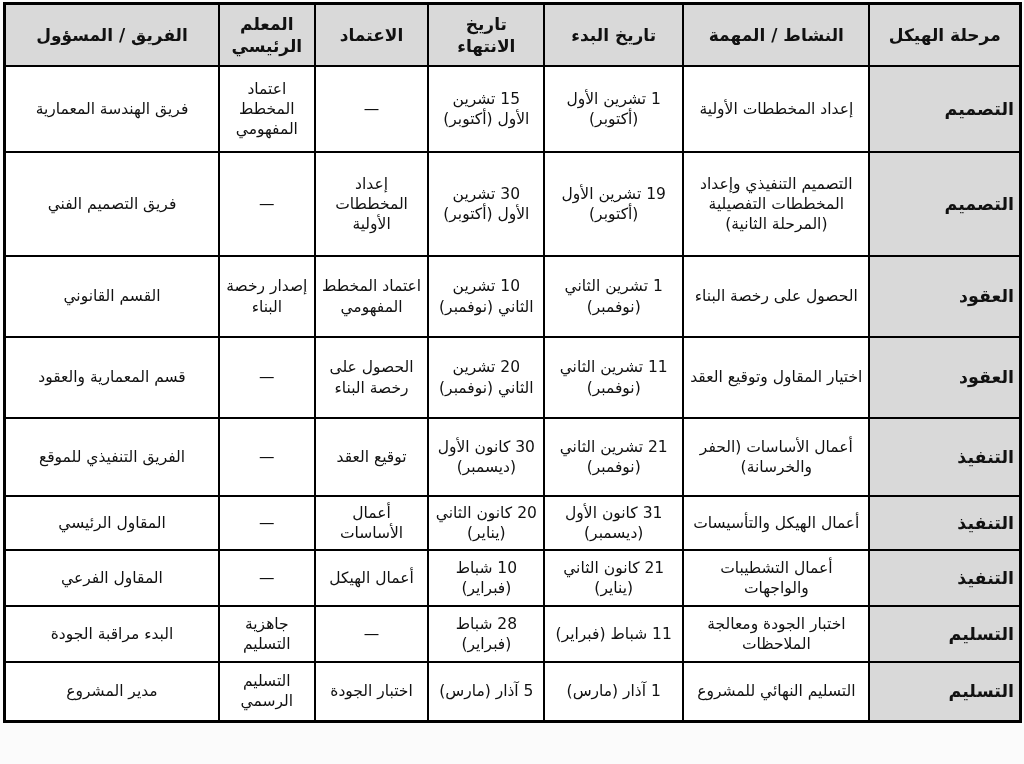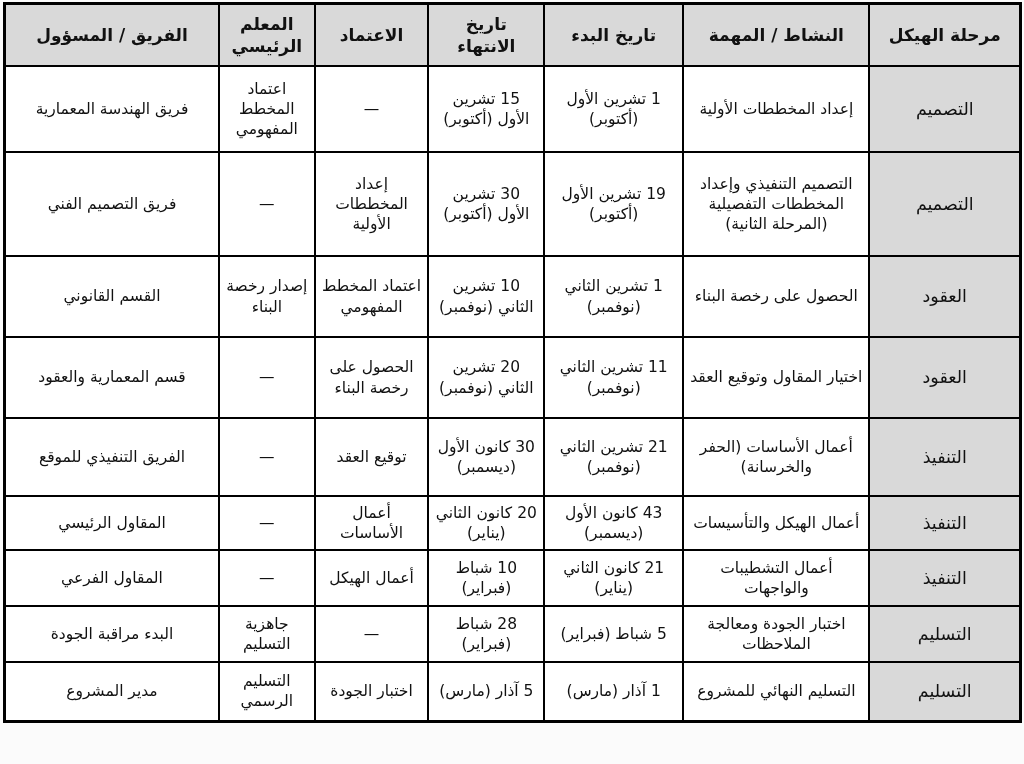--- a/index.html
+++ b/index.html
@@ -36,22 +36,23 @@
     font-weight: bold;
     font-size: 17px;
     height: 56px;
   }
   .schedule td {
     background: #ffffff;
     font-size: 15.5px;
   }
   .schedule td.phase-cell {
     background: #d9d9d9;
-    font-weight: normal;
+    font-weight: bold;
     font-size: 17.5px;
+    text-align: right;
   }
   
   tbody tr:nth-child(1) { height: 86px; }
   tbody tr:nth-child(2) { height: 104px; }
   tbody tr:nth-child(3) { height: 81px; }
   tbody tr:nth-child(4) { height: 81px; }
   tbody tr:nth-child(5) { height: 78px; }
   tbody tr:nth-child(6) { height: 54px; }
   tbody tr:nth-child(7) { height: 56px; }
   tbody tr:nth-child(8) { height: 56px; }
@@ -124,39 +125,39 @@
         <td>أعمال الأساسات (الحفر والخرسانة)</td>
         <td>21 تشرين الثاني (نوفمبر)</td>
         <td>30 كانون الأول (ديسمبر)</td>
         <td>توقيع العقد</td>
         <td>—</td>
         <td>الفريق التنفيذي للموقع</td>
       </tr>
       <tr>
         <td class="phase-cell">التنفيذ</td>
         <td>أعمال الهيكل والتأسيسات</td>
-        <td>43 كانون الأول (ديسمبر)</td>
+        <td>31 كانون الأول (ديسمبر)</td>
         <td>20 كانون الثاني (يناير)</td>
         <td>أعمال الأساسات</td>
         <td>—</td>
         <td>المقاول الرئيسي</td>
       </tr>
       <tr>
         <td class="phase-cell">التنفيذ</td>
         <td>أعمال التشطيبات والواجهات</td>
         <td>21 كانون الثاني (يناير)</td>
         <td>10 شباط (فبراير)</td>
         <td>أعمال الهيكل</td>
         <td>—</td>
         <td>المقاول الفرعي</td>
       </tr>
       <tr>
         <td class="phase-cell">التسليم</td>
         <td>اختبار الجودة ومعالجة الملاحظات</td>
-        <td>5 شباط (فبراير)</td>
+        <td>11 شباط (فبراير)</td>
         <td>28 شباط (فبراير)</td>
         <td>—</td>
         <td>جاهزية التسليم</td>
         <td>البدء مراقبة الجودة</td>
       </tr>
       <tr>
         <td class="phase-cell">التسليم</td>
         <td>التسليم النهائي للمشروع</td>
         <td>1 آذار (مارس)</td>
         <td>5 آذار (مارس)</td>

